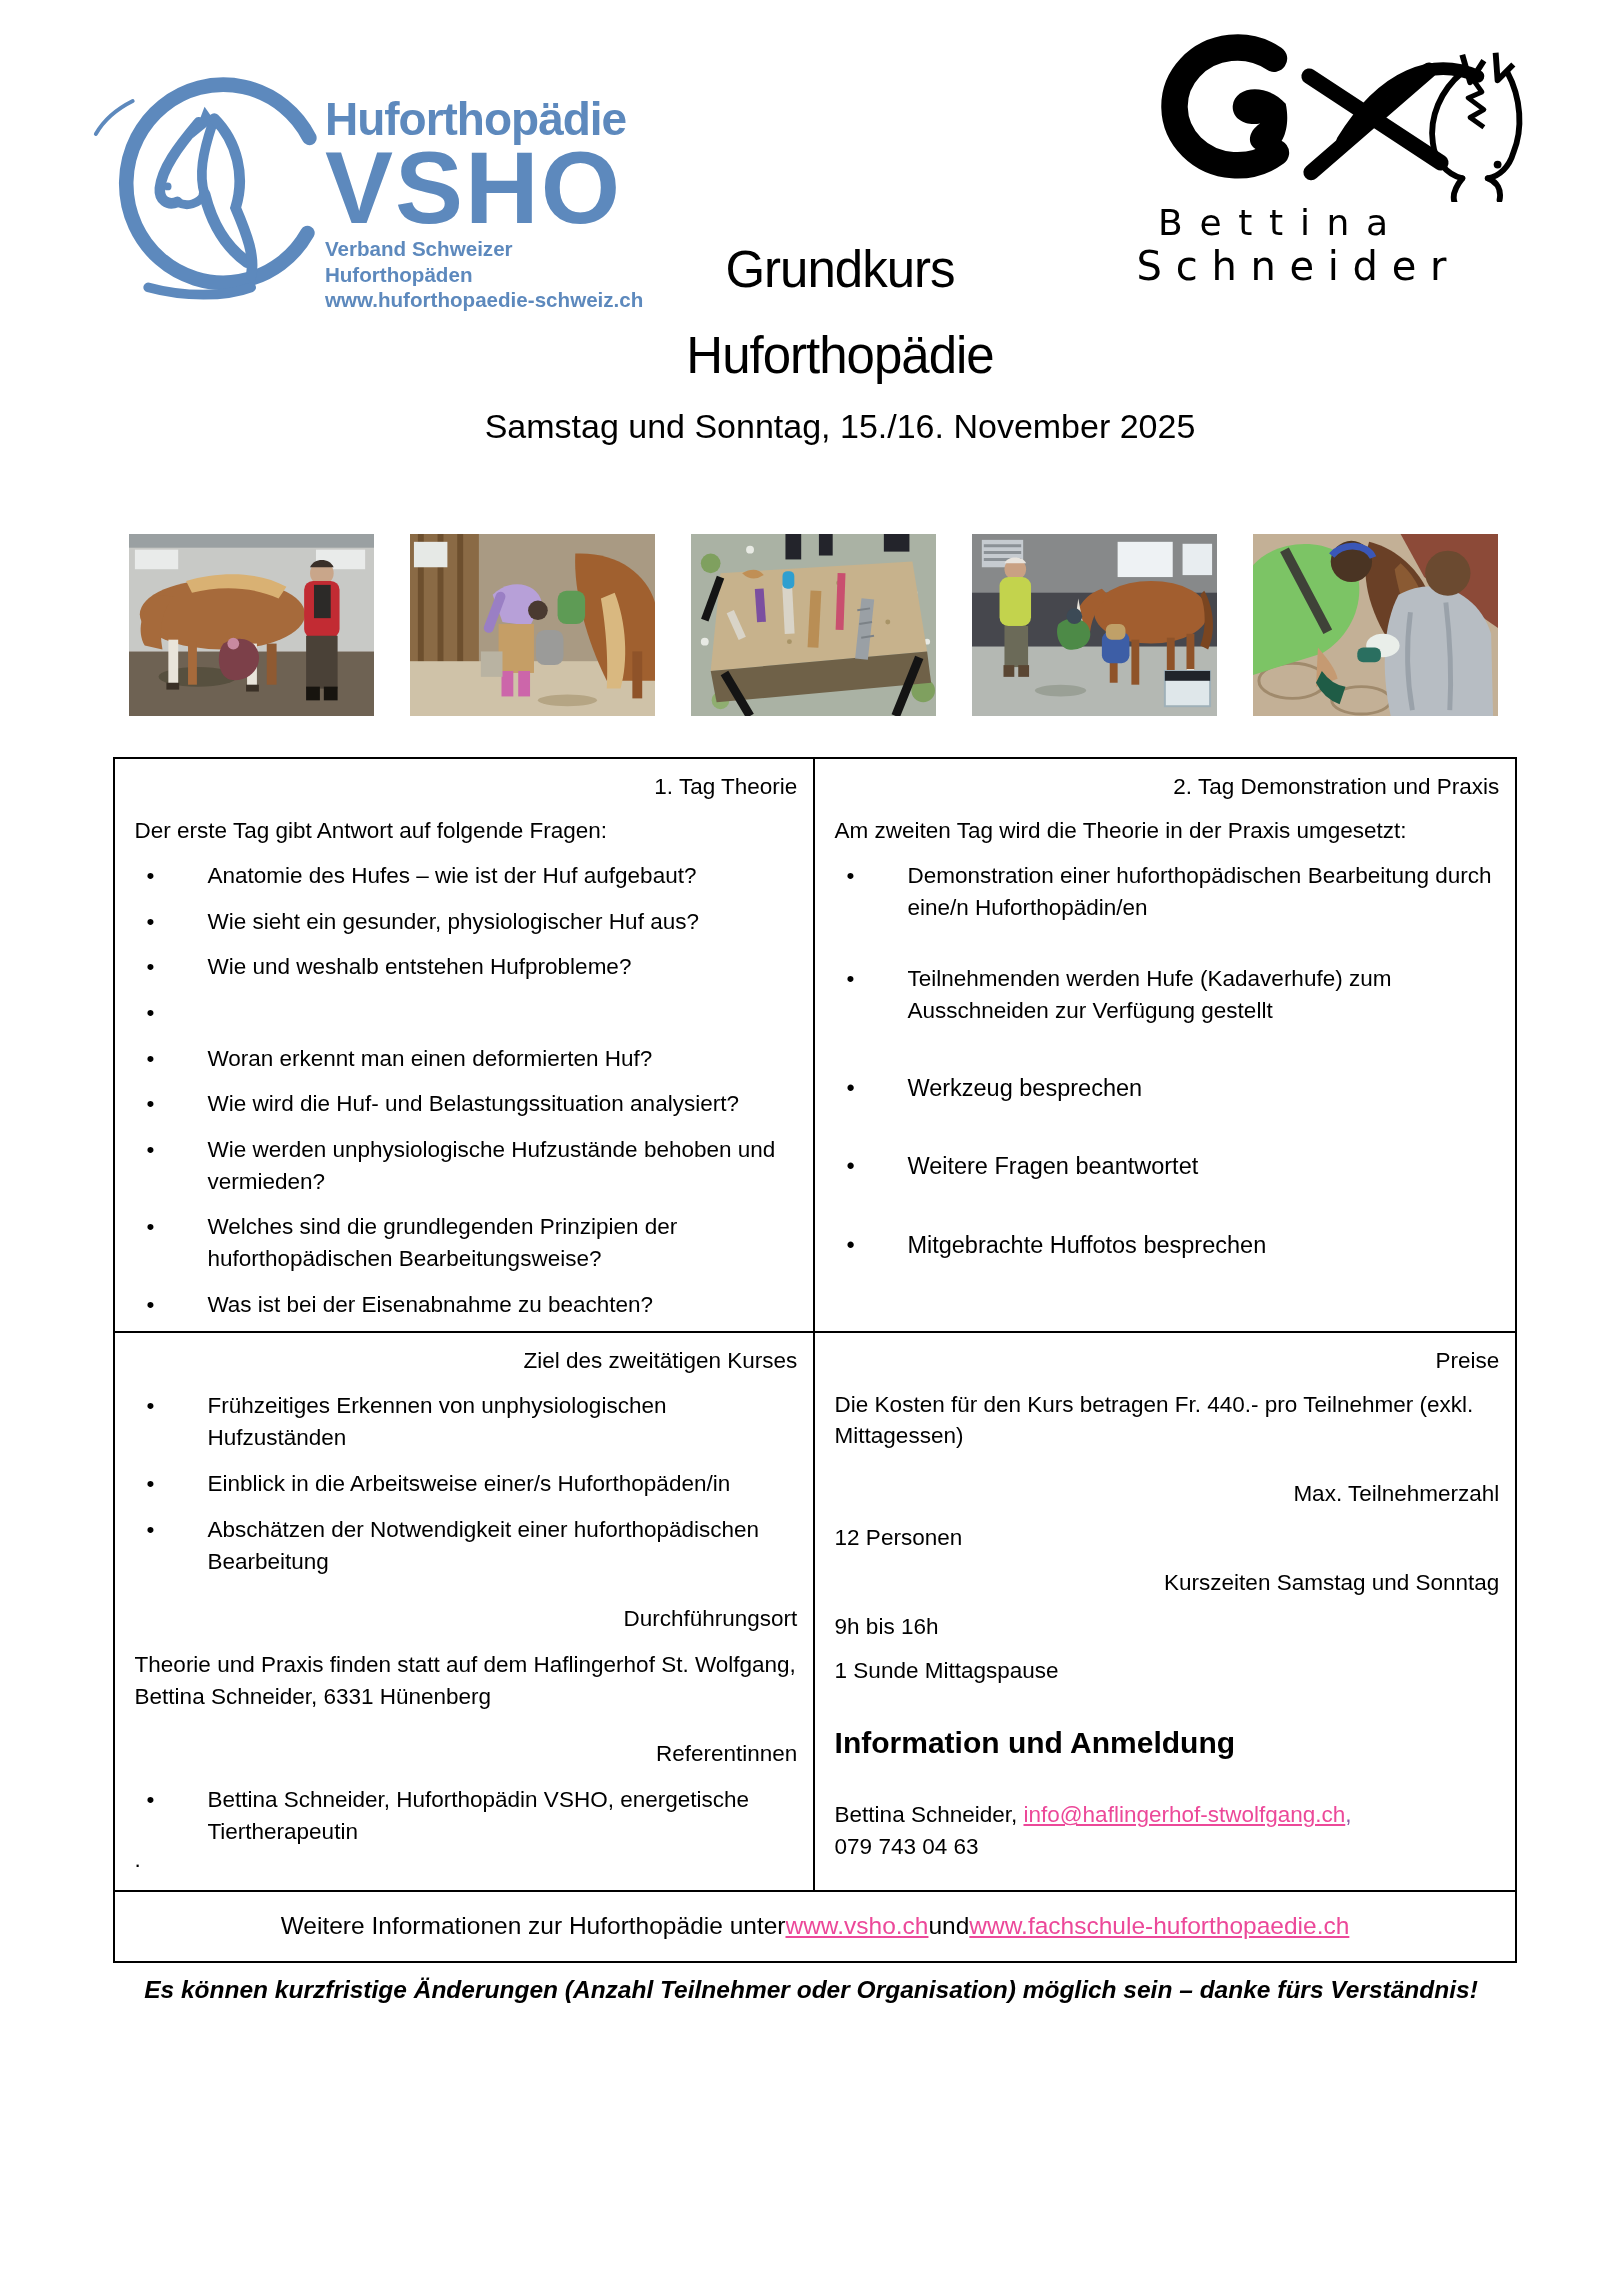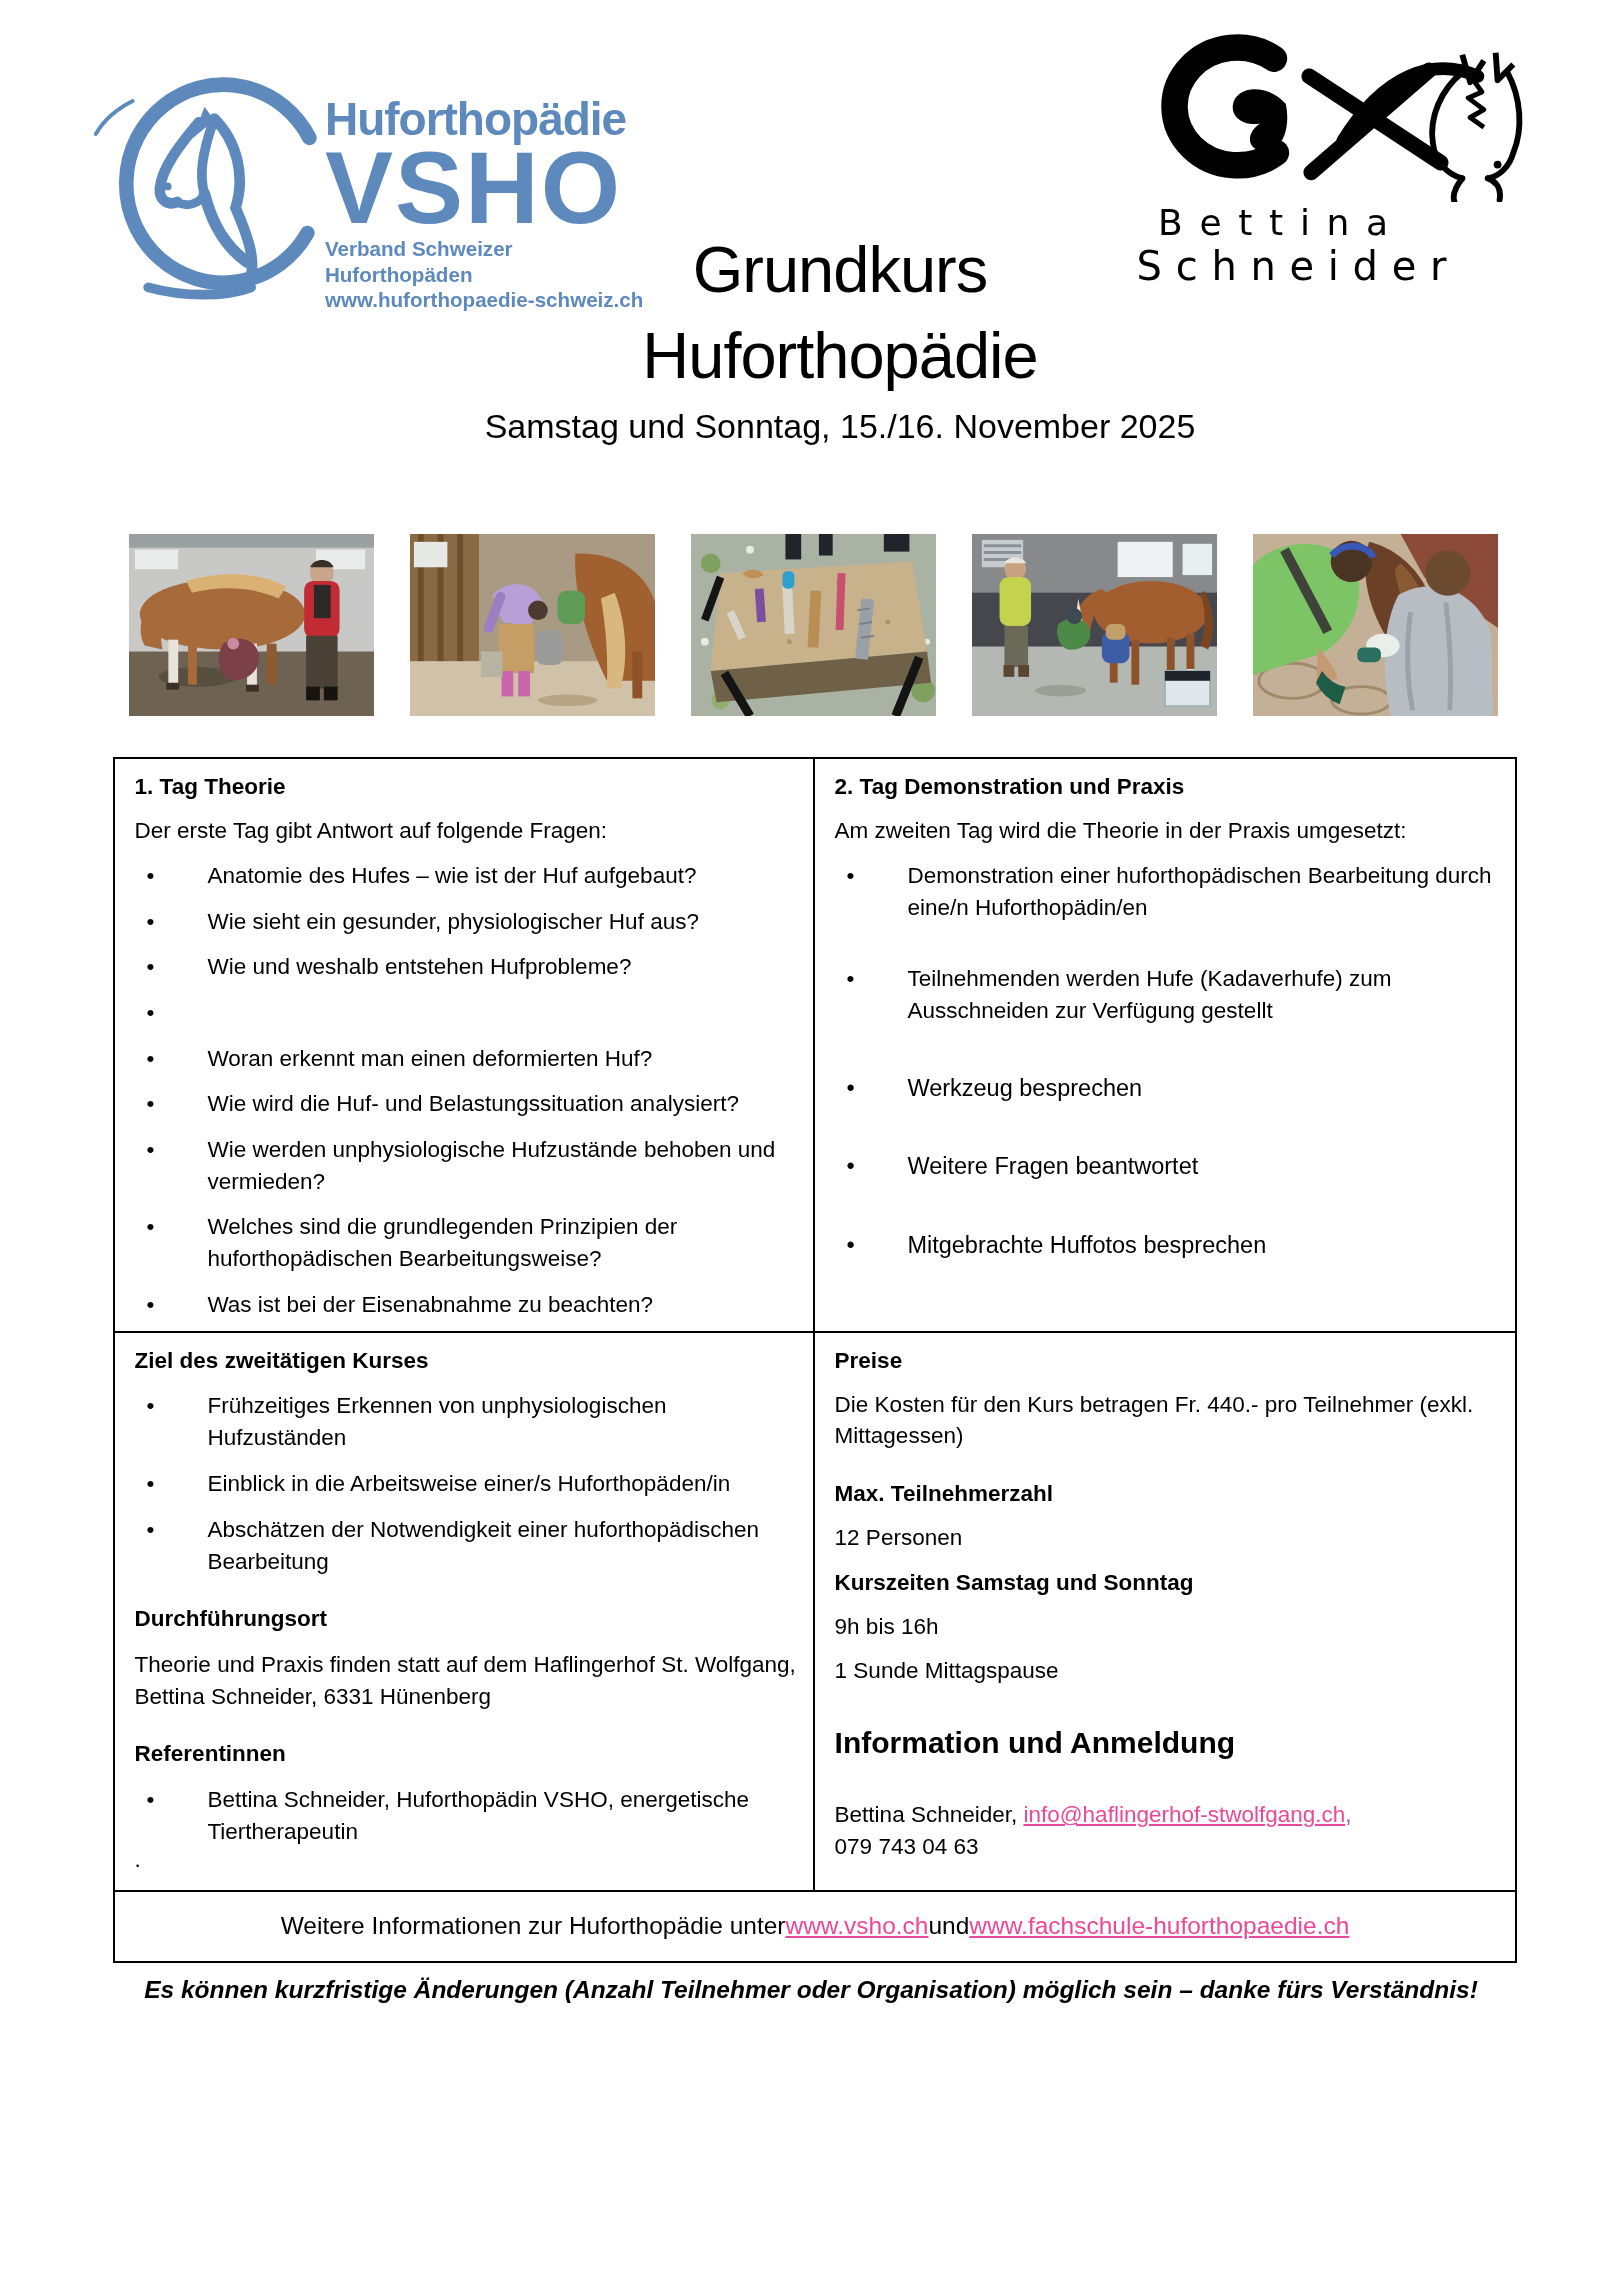--- a/index.html
+++ b/index.html
@@ -15,34 +15,34 @@
 
   
   .bs-logo{position:absolute;left:1117px;top:33px;width:412px;height:265px;}
   .bs-name1{position:absolute;left:41px;top:169px;font-size:36px;letter-spacing:16.7px;
             font-family:"DejaVu Sans",sans-serif;}
   .bs-name2{position:absolute;left:19.6px;top:210px;font-size:40px;letter-spacing:13.7px;
             font-family:"DejaVu Sans",sans-serif;}
 
   
   .title-block{position:absolute;left:59px;top:227px;width:1562px;text-align:center;}
-  .doc-title{font-size:65px;line-height:86px;font-stretch:condensed;letter-spacing:-1px;}
+  .doc-title{font-size:51px;line-height:86px;font-stretch:condensed;letter-spacing:-1px;}
   .doc-subtitle{font-size:34px;line-height:43px;margin-top:5.9px;font-stretch:condensed;}
 
   
   .photos{position:absolute;left:129px;top:534px;width:1369px;height:182px;display:flex;gap:36px;}
   .photo{flex:1;height:182px;display:block;}
 
   
   .info-table{position:absolute;left:113px;top:757px;width:1400px;border:2.9px solid #000;
               display:grid;grid-template-columns:1fr 1fr;grid-template-rows:574px 559px 69px;}
   .cell{font-size:22.5px;line-height:1.42;padding:11.8px 15.7px 9.8px 19.6px;overflow:hidden;font-stretch:condensed;}
   .cell-br{border-right:2px solid #000;}
   .cell-bb{border-bottom:2px solid #000;}
-  .h{font-weight:bold;}
+  .h{font-weight:normal;text-align:right;}
   .p{margin-top:11.8px;}
   .bullet{display:flex;margin-top:13.7px;}
   .bullet .dot{flex:0 0 61px;padding-left:11.8px;}
   .bullet .txt{flex:1;padding-right:3.9px;}
   .c-practice .sp1{margin-top:39px;}
   .c-practice .sp2{margin-top:45px;font-size:23.5px;}
   .mt26{margin-top:25.5px;}
   .mt14{margin-top:13.7px;}
   .tiny-dot{margin-top:2px;line-height:1;}
   .big-h{font-size:30px;font-weight:bold;margin-top:35px;}

